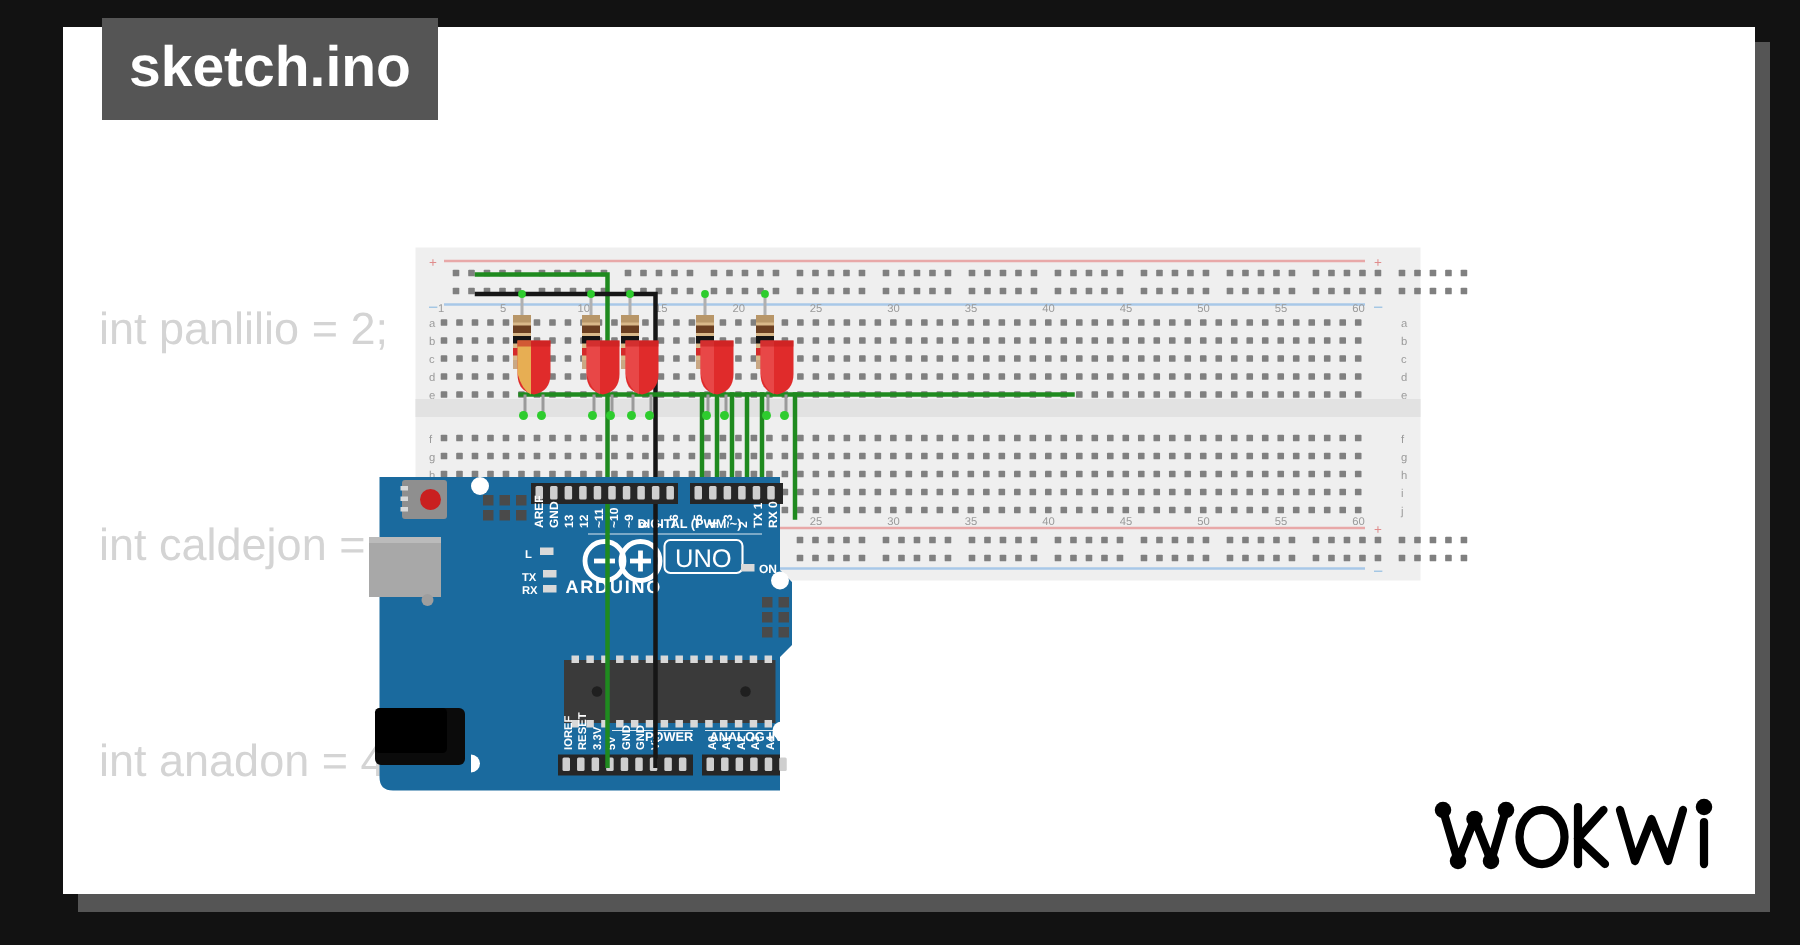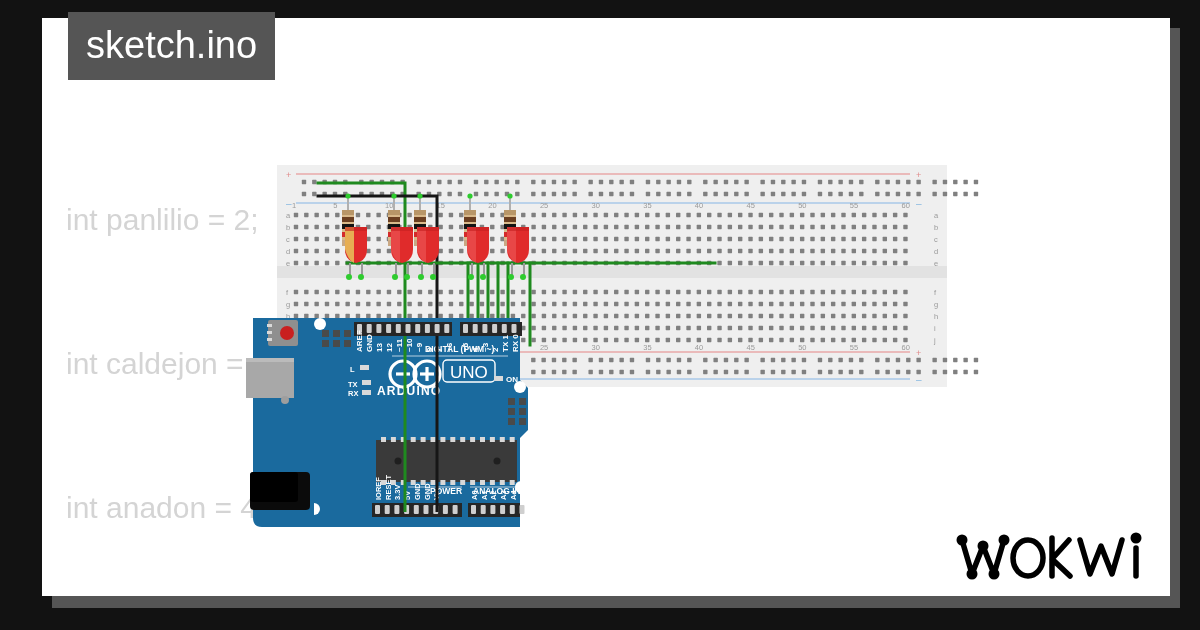--- a/index.html
+++ b/index.html
@@ -44,21 +44,21 @@
     left: 68px;
     top: 12px;
     background: #555555;
     color: #ffffff;
     font-size: 38px;
     line-height: 1;
     padding: 14px 18px 16px 18px;
     letter-spacing: 0px;
     white-space: nowrap;
     z-index: 40;
-    font-weight: 400;
+    font-weight: 700;
   }
 
   
   .code {
     position: absolute;
     left: 66px;
     top: 100px;
     width: 700px;
     z-index: 5;
     color: #d4d4d4;

